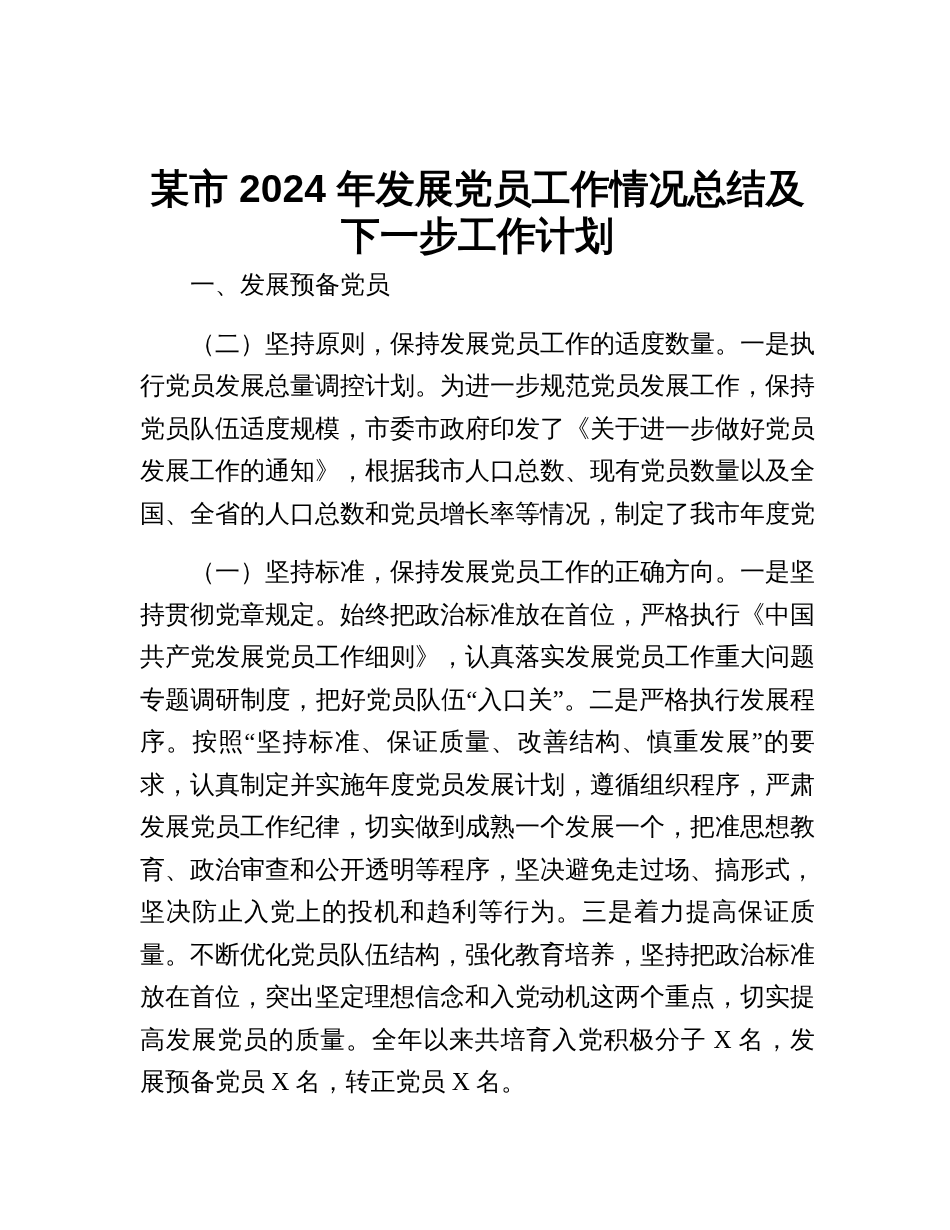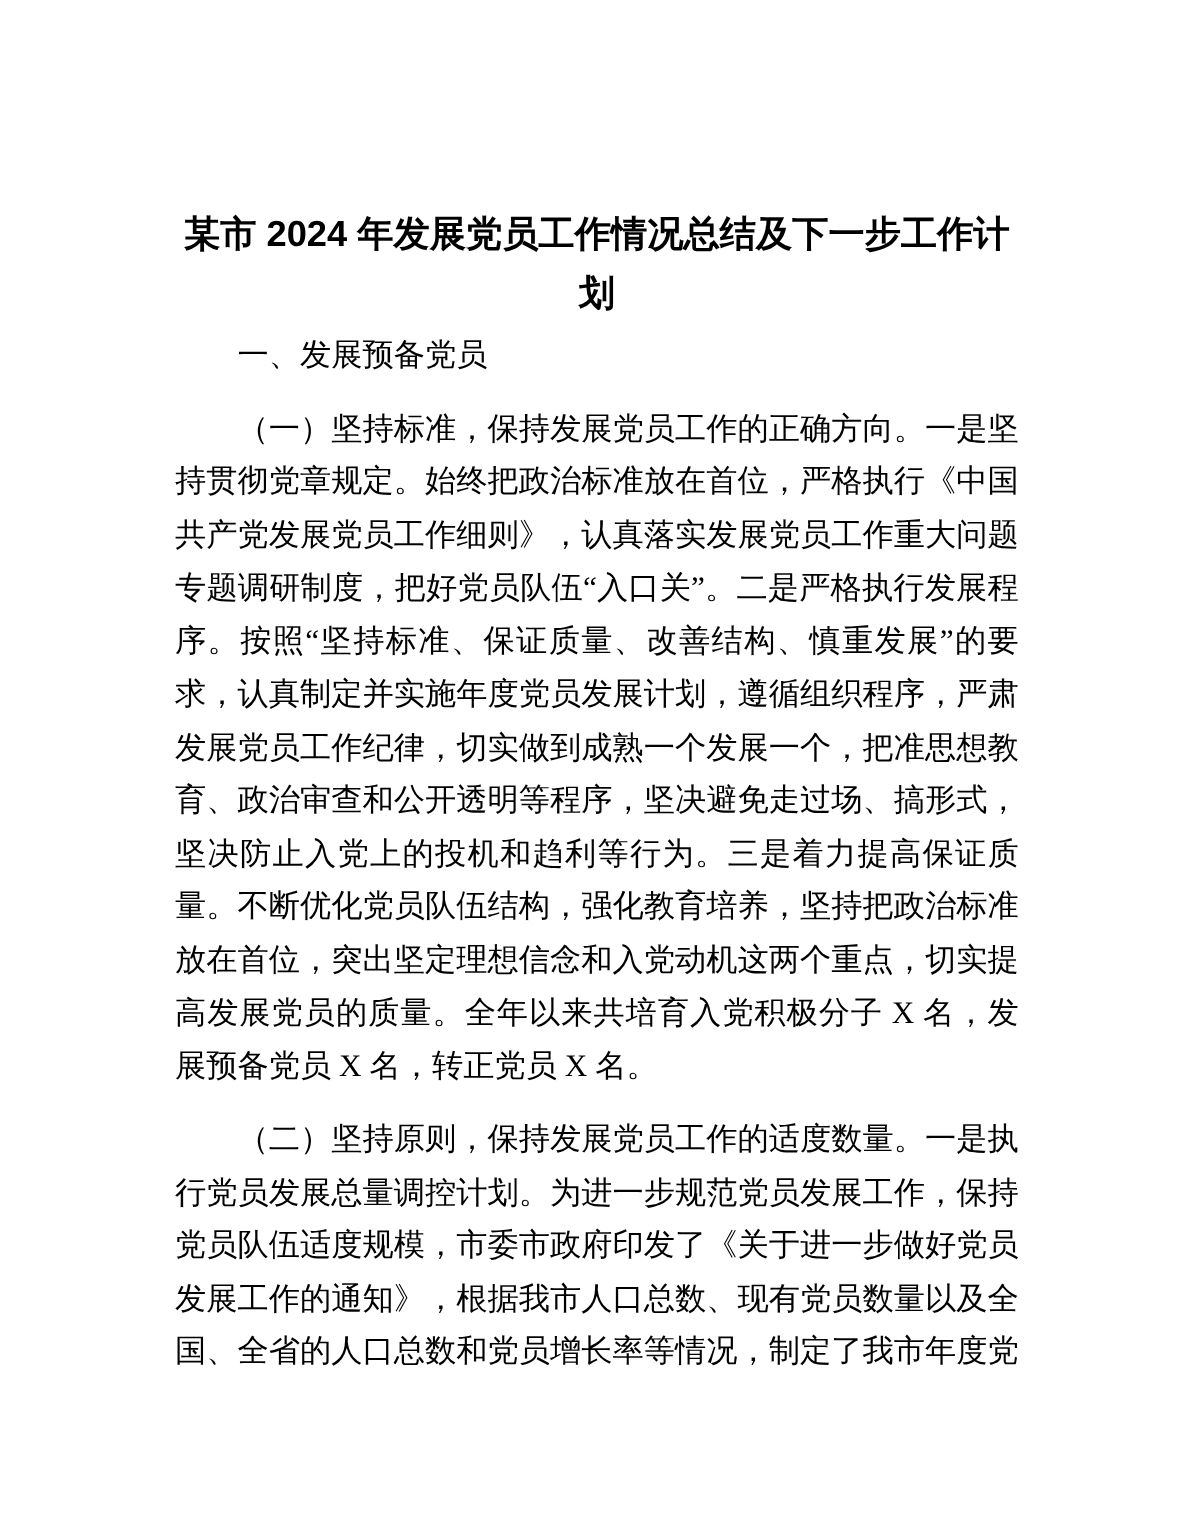--- a/index.html
+++ b/index.html
@@ -18,21 +18,21 @@
     height: 1230px;
     padding: 165px 135px 0 140px;
     background: #ffffff;
     color: #000000;
     overflow: hidden;
   }
   .doc-title {
     margin: 0 0 5px 0;
     font-family: "Liberation Sans", "DejaVu Sans", sans-serif;
     font-weight: 700;
-    font-size: 29px;
+    font-size: 39px;
     line-height: 47px;
     text-align: center;
     color: #000000;
   }
   .section-heading {
     margin: 0 0 16px 0;
     font-family: "Liberation Serif", "DejaVu Serif", serif;
     font-weight: 400;
     font-size: 25px;
     line-height: 42.5px;
@@ -51,16 +51,16 @@
   }
 </style>
 </head>
 <body>
 
 <div class="page">
   <h1 class="doc-title">某市 2024 年发展党员工作情况总结及下一步工作计划</h1>
 
   <h2 class="section-heading">一、发展预备党员</h2>
 
+  <p class="body-para">（二）坚持原则，保持发展党员工作的适度数量。一是执行党员发展总量调控计划。为进一步规范党员发展工作，保持党员队伍适度规模，市委市政府印发了《关于进一步做好党员发展工作的通知》，根据我市人口总数、现有党员数量以及全国、全省的人口总数和党员增长率等情况，制定了我市年度党</p>
+
   <p class="body-para">（一）坚持标准，保持发展党员工作的正确方向。一是坚持贯彻党章规定。始终把政治标准放在首位，严格执行《中国共产党发展党员工作细则》，认真落实发展党员工作重大问题专题调研制度，把好党员队伍“入口关”。二是严格执行发展程序。按照“坚持标准、保证质量、改善结构、慎重发展”的要求，认真制定并实施年度党员发展计划，遵循组织程序，严肃发展党员工作纪律，切实做到成熟一个发展一个，把准思想教育、政治审查和公开透明等程序，坚决避免走过场、搞形式，坚决防止入党上的投机和趋利等行为。三是着力提高保证质量。不断优化党员队伍结构，强化教育培养，坚持把政治标准放在首位，突出坚定理想信念和入党动机这两个重点，切实提高发展党员的质量。全年以来共培育入党积极分子 X 名，发展预备党员 X 名，转正党员 X 名。</p>
-
-  <p class="body-para">（二）坚持原则，保持发展党员工作的适度数量。一是执行党员发展总量调控计划。为进一步规范党员发展工作，保持党员队伍适度规模，市委市政府印发了《关于进一步做好党员发展工作的通知》，根据我市人口总数、现有党员数量以及全国、全省的人口总数和党员增长率等情况，制定了我市年度党</p>
 </div>
 
 </body></html>

